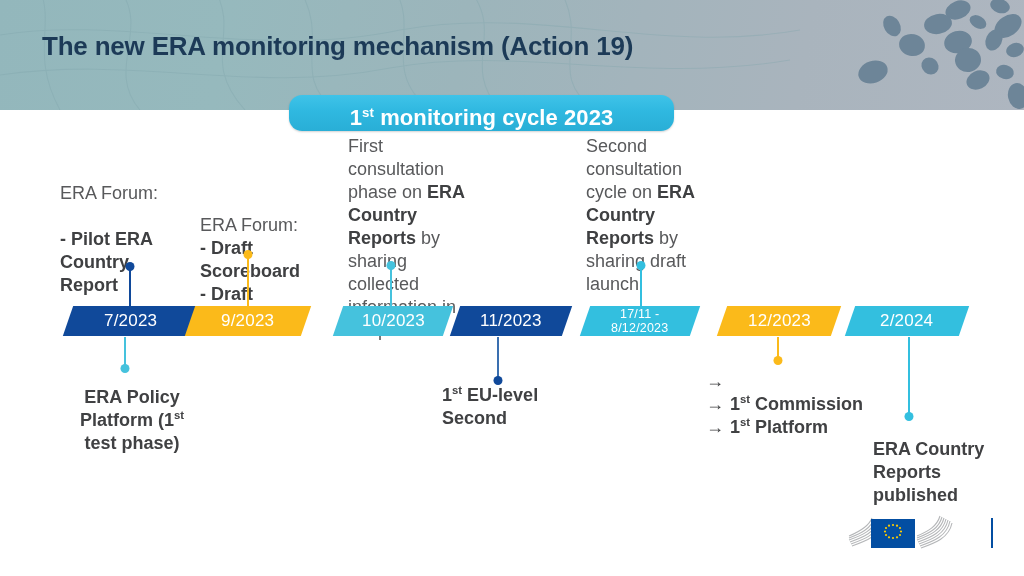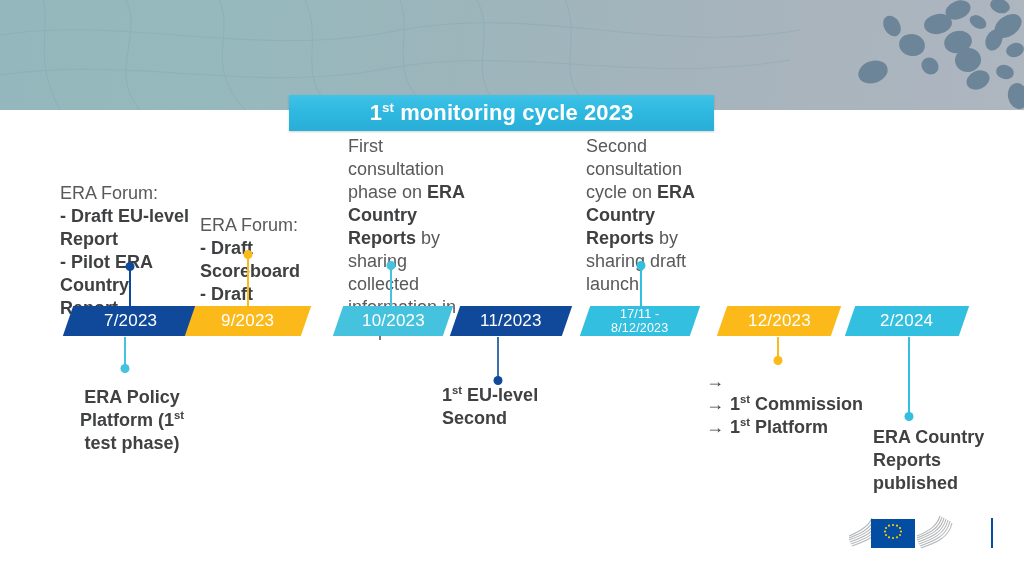--- a/index.html
+++ b/index.html
@@ -43,27 +43,28 @@
     letter-spacing: -0.2px;
     color: #1c3a57;
     white-space: nowrap;
   }
 
   
   .cycle-banner {
     position: absolute;
     left: 289px;
     top: 95px;
-    width: 425px;
+    width: 385px;
     height: 36px;
     background: linear-gradient(180deg, #3fc3e8 0%, #2fb8e0 45%, #29aed6 100%);
     box-shadow: 0 1px 2px rgba(0,0,0,.18);
     display: flex;
-    align-items: center;
+    align-items: flex-end;
     justify-content: center;
+    border-radius: 13px;
   }
   .cycle-banner-text {
     color: #ffffff;
     font-size: 22px;
     font-weight: 700;
     letter-spacing: .1px;
   }
   .cycle-banner-text sup {
     font-size: .6em;
     vertical-align: super;
@@ -186,31 +187,32 @@
       <ellipse cx="1005" cy="72" rx="9" ry="7" transform="rotate(15 1005 72)"></ellipse>
       <ellipse cx="978" cy="80" rx="12" ry="9" transform="rotate(-25 978 80)"></ellipse>
       <ellipse cx="1018" cy="96" rx="10" ry="13" transform="rotate(-12 1018 96)"></ellipse>
     </g>
     <g fill="#c7cdd1">
       <ellipse cx="976" cy="126" rx="9" ry="12" transform="rotate(-16 976 126)"></ellipse>
       <ellipse cx="1008" cy="130" rx="9" ry="14" transform="rotate(14 1008 130)"></ellipse>
     </g>
   </svg>
 
+  <div class="page-title">The new ERA monitoring mechanism (Action 19)</div>
 </div>
 
 <div class="cycle-banner">
   <div class="cycle-banner-text">
     <span>1</span><sup>st</sup><span> monitoring cycle 2023</span>
   </div>
 </div>
 
 <div class="note" style="left:60px; top:182px; width:130px;">
   <span>ERA Forum:</span><br>
-  <span class="bold">- Draft EU-level Report</span><br>
+  <br>
   <span class="bold">- Pilot ERA Country Report</span>
 </div>
 
 <div class="note" style="left:200px; top:214px; width:150px;">
   <span>ERA Forum:</span><br>
   <span class="bold">- Draft Scoreboard</span><br>
   <span class="bold">- Draft Dashboard</span>
 </div>
 
 <div class="note" style="left:348px; top:135px; width:122px;">
@@ -285,21 +287,21 @@
   <div style="display:flex; gap:6px;">
     <span>→</span>
     <span><span>1</span><sup>st</sup><span> Commission</span></span>
   </div>
   <div style="display:flex; gap:6px;">
     <span>→</span>
     <span><span>1</span><sup>st</sup><span> Platform</span></span>
   </div>
 </div>
 
-<div class="note dark" style="left:873px; top:426px; width:124px;">ERA Country Reports published</div>
+<div class="note dark" style="left:873px; top:438px; width:124px;">ERA Country Reports published</div>
 
 <div class="eu-logo">
   <svg class="eu-fan" width="148" height="42" viewBox="0 0 148 42">
     <g stroke="#b5b7b9" stroke-width="1.1" fill="none">
       <path d="M4,24 C16,19 24,14 27,6"></path>
       <path d="M4,26 C17,21 26,16 29,7"></path>
       <path d="M4,28 C18,23 28,18 31,8"></path>
       <path d="M5,30 C19,25 30,20 33,9"></path>
       <path d="M6,32 C20,27 32,22 35,10"></path>
       <path d="M7,34 C21,29 34,24 37,11"></path>

